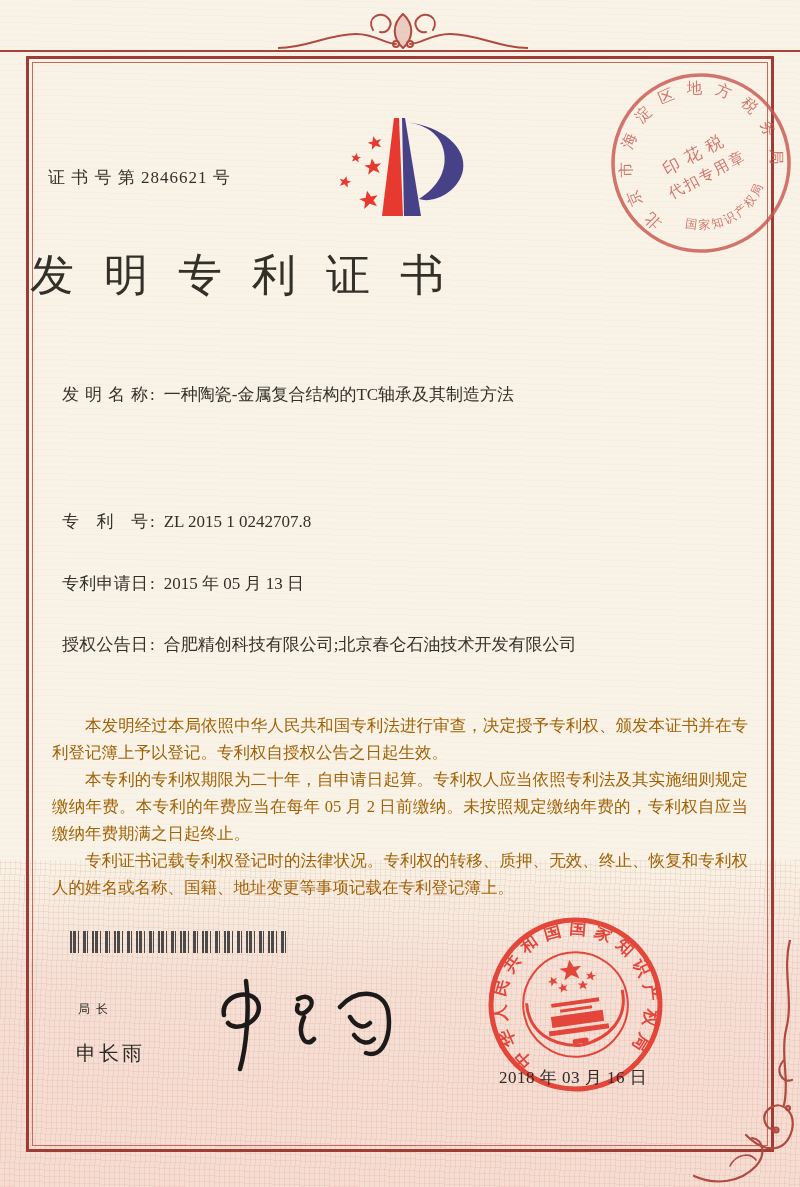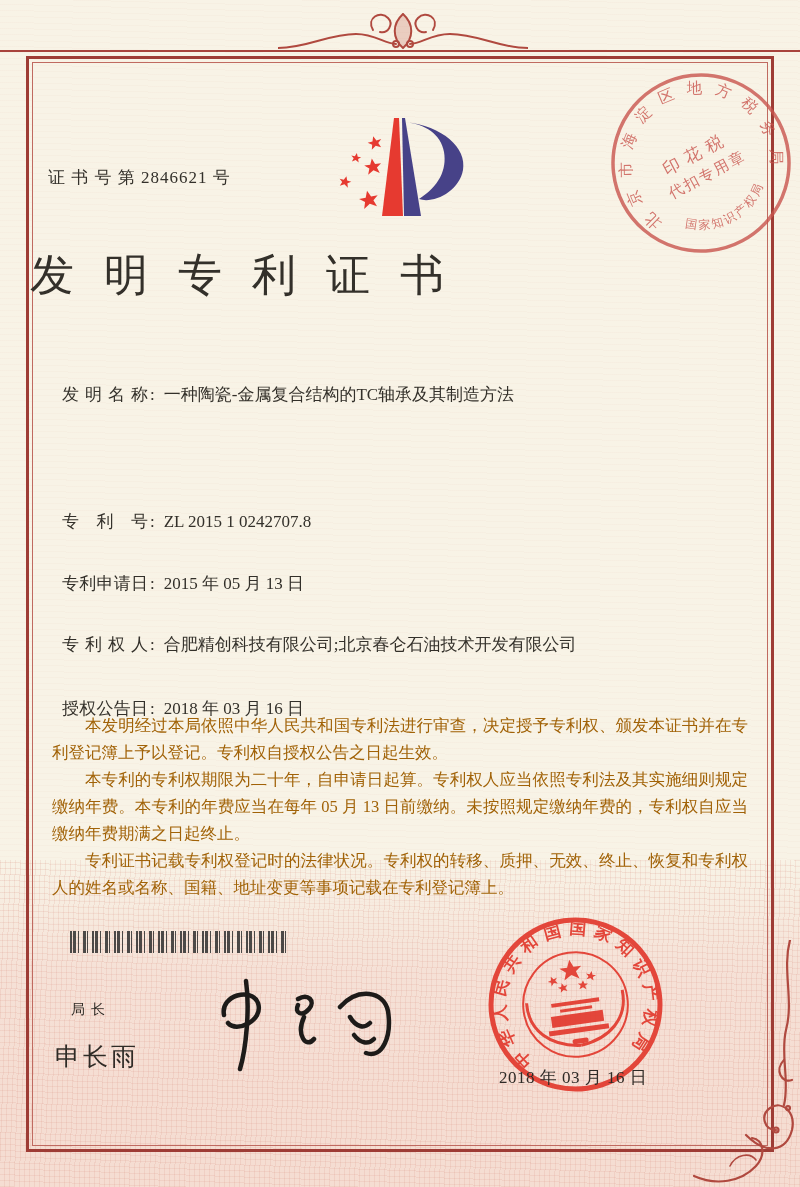--- a/index.html
+++ b/index.html
@@ -23,22 +23,22 @@
     letter-spacing:30px;text-indent:30px;color:#33302a;}
   .field{position:absolute;left:62px;width:696px;font-size:17px;color:#33302a;white-space:nowrap;}
   .f0{top:367px}.f1{top:432px}.f2{top:494px}.f3{top:556px}.f4{top:617px}.f5{top:681px}
   .field-label{display:inline-block;width:86px;text-align:justify;text-align-last:justify;text-justify:inter-character;margin-top:16px;}
   .colon{display:inline-block;margin:0 9px 0 2px;}
   .paras{position:absolute;left:52px;top:712px;width:696px;font-size:16.5px;line-height:27px;color:#a16207;text-align:justify;}
   .paras p{margin:0;text-indent:2em;}
   .barcode{position:absolute;left:70px;top:931px;width:218px;height:22px;opacity:.85;
     background:repeating-linear-gradient(90deg,#2e2e2e 0 2px,transparent 2px 3px,#2e2e2e 3px 6px,transparent 6px 8px,
       #2e2e2e 8px 9px,transparent 9px 13px,#2e2e2e 13px 16px,transparent 16px 17px,#2e2e2e 17px 18px,transparent 18px 22px);}
-  .issuer-role{position:absolute;left:71px;top:1001px;font-size:14px;letter-spacing:6px;color:#2f2b26;}
-  .issuer-name{position:absolute;left:55px;top:1040px;font-size:25px;letter-spacing:3px;color:#2f2b26;}
+  .issuer-role{position:absolute;left:78px;top:1001px;font-size:12px;letter-spacing:6px;color:#2f2b26;}
+  .issuer-name{position:absolute;left:76px;top:1040px;font-size:20px;letter-spacing:3px;color:#2f2b26;}
   .signature{position:absolute;left:202px;top:975px;}
   .seal{position:absolute;left:487px;top:916px;transform:rotate(-8deg);opacity:.92;}
   .seal-date{position:absolute;left:499px;top:1066px;font-size:17px;color:#2e2a26;white-space:pre;z-index:6;letter-spacing:.5px;}
   .tax{position:absolute;left:606px;top:68px;transform:rotate(-28deg);opacity:.8;}
 </style>
 </head>
 <body>
 
 <div class="page">
 
@@ -98,29 +98,26 @@
   <div class="field f0">
     <span class="field-label">发明名称</span><span class="colon">:</span><span>一种陶瓷-金属复合结构的TC轴承及其制造方法</span>
   </div>
   <div class="field f2">
     <span class="field-label">专利号</span><span class="colon">:</span><span>ZL 2015 1 0242707.8</span>
   </div>
   <div class="field f3">
     <span class="field-label">专利申请日</span><span class="colon">:</span><span>2015 年 05 月 13 日</span>
   </div>
   <div class="field f4">
-    <span class="field-label">专利权人</span><span class="colon">:</span><span>合肥精创科技有限公司;北京春仑石油技术开发有限公司</span>
-  </div>
-  <div class="field f5">
-    <span class="field-label">授权公告日</span><span class="colon">:</span><span>2018 年 03 月 16 日</span>
+    <span class="field-label">授权公告日</span><span class="colon">:</span><span>合肥精创科技有限公司;北京春仑石油技术开发有限公司</span>
   </div>
 
   <div class="paras">
     <p>本发明经过本局依照中华人民共和国专利法进行审查，决定授予专利权、颁发本证书并在专利登记簿上予以登记。专利权自授权公告之日起生效。</p>
-    <p>本专利的专利权期限为二十年，自申请日起算。专利权人应当依照专利法及其实施细则规定缴纳年费。本专利的年费应当在每年 05 月 13 日前缴纳。未按照规定缴纳年费的，专利权自应当缴纳年费期满之日起终止。</p>
+    <p>本专利的专利权期限为二十年，自申请日起算。专利权人应当依照专利法及其实施细则规定缴纳年费。本专利的年费应当在每年 05 月 2 日前缴纳。未按照规定缴纳年费的，专利权自应当缴纳年费期满之日起终止。</p>
     <p>专利证书记载专利权登记时的法律状况。专利权的转移、质押、无效、终止、恢复和专利权人的姓名或名称、国籍、地址变更等事项记载在专利登记簿上。</p>
   </div>
 
   <div class="barcode"></div>
 
   <div class="issuer-role">局长</div>
   <div class="issuer-name">申长雨</div>
 
   <svg class="signature" width="190" height="100" viewBox="0 0 190 100">
     <g stroke="#1d1b19" stroke-width="4.5" fill="none" stroke-linecap="round" stroke-linejoin="round">

